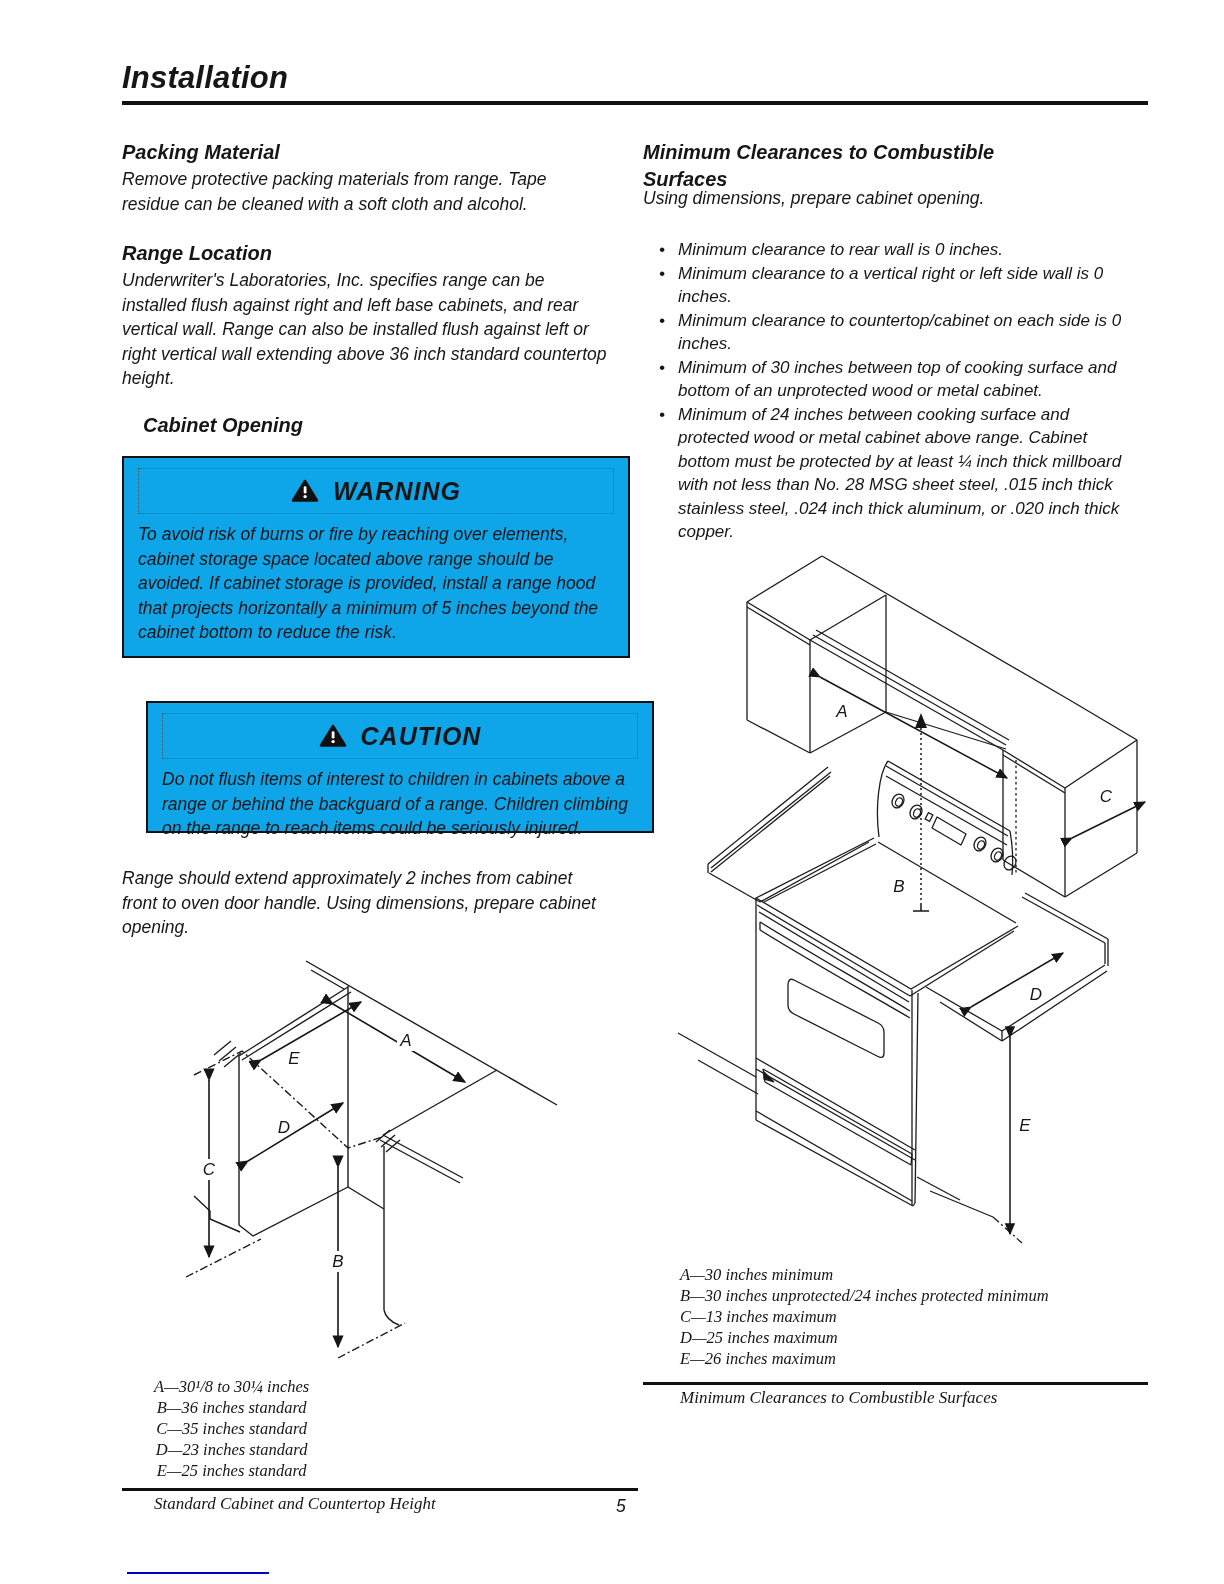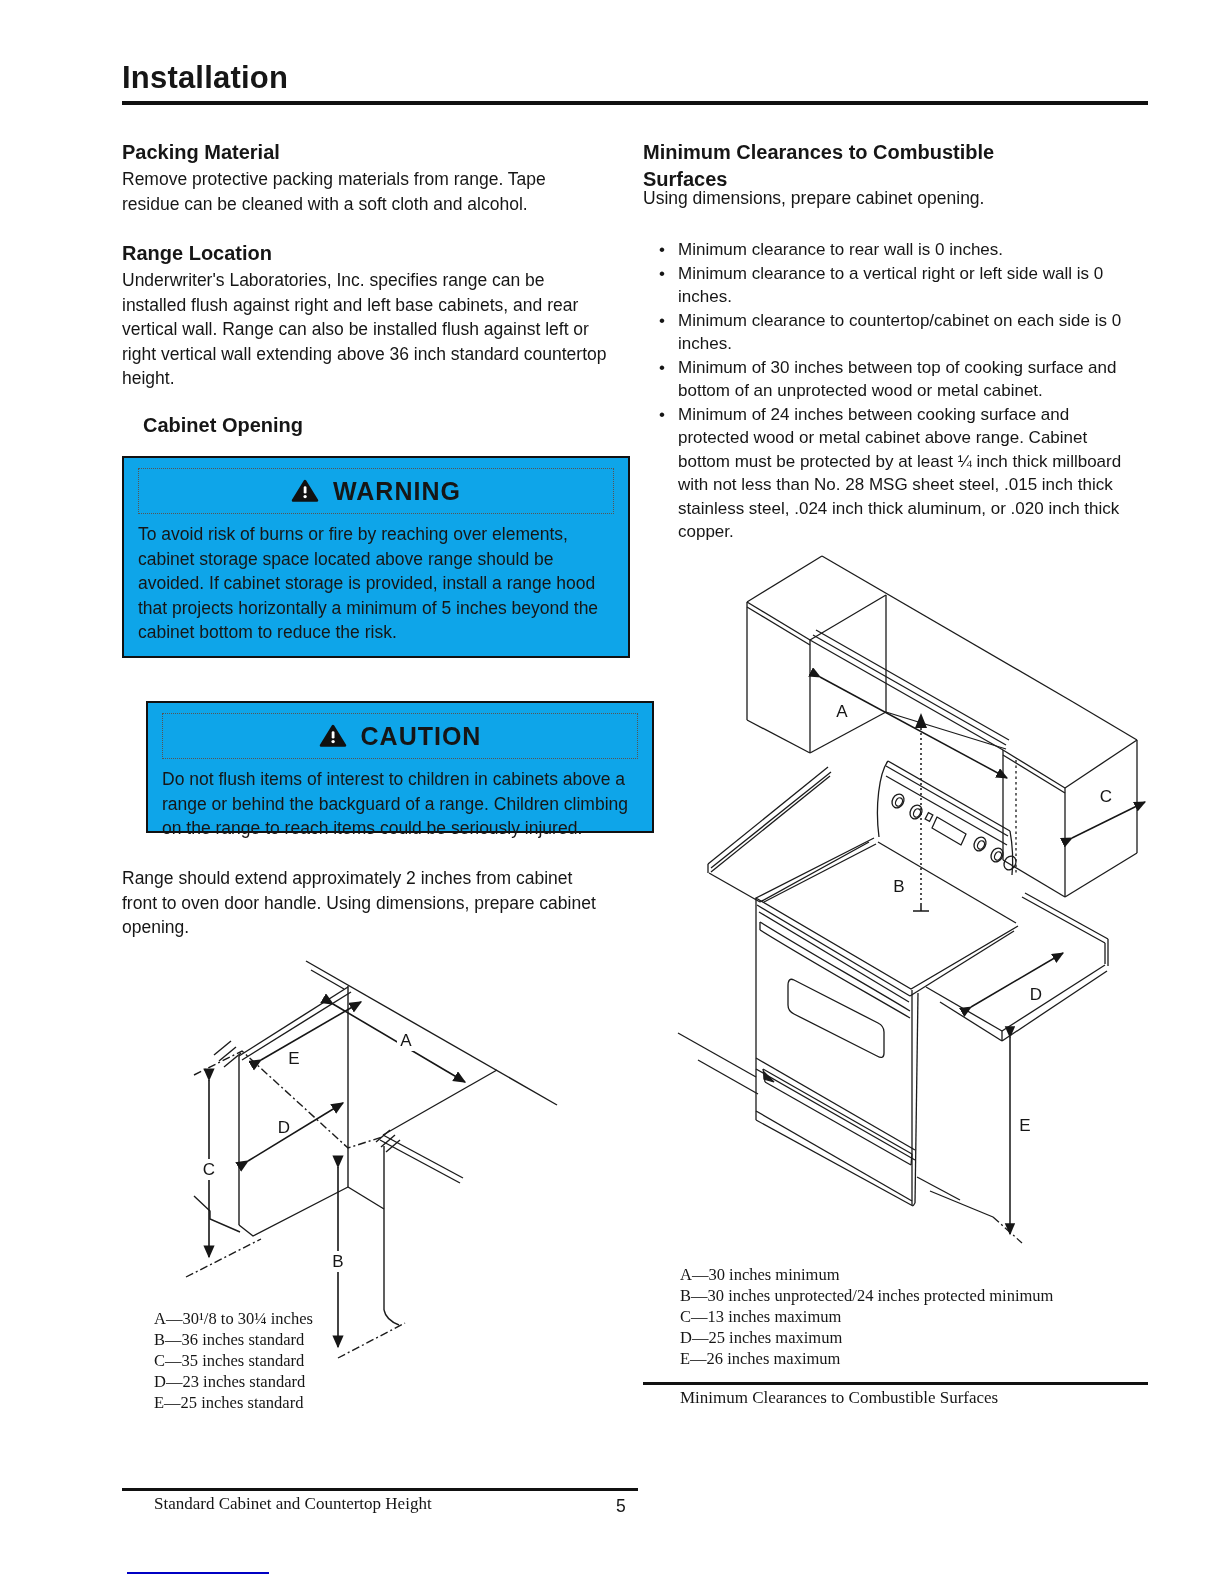--- a/index.html
+++ b/index.html
@@ -1,19 +1,20 @@
 <!DOCTYPE html>
 <html><head>
 <meta charset="utf-8">
 <style>
   html,body{margin:0;padding:0;background:#e8e8e8;}
   .page{
     position:relative;width:1224px;height:1584px;background:#ffffff;
     font-family:"Liberation Sans", sans-serif;color:#161616;overflow:hidden;
     margin:0 auto;
+    font-style:italic;
   }
   .abs{position:absolute;}
   h1{margin:0;font-size:31px;font-weight:bold;letter-spacing:0.2px;}
   .rule{background:#111;}
   h2{margin:0;font-size:20px;font-weight:bold;}
   p{margin:0;font-size:17.5px;line-height:24.5px;}
   .serif{font-family:"Liberation Serif", serif;}
   .legend{font-size:16.5px;line-height:21px;}
   .legend div{white-space:nowrap;}
   .caption{font-size:17px;}
@@ -124,21 +125,21 @@
       <rect x="70" y="214" width="19" height="21" fill="#fff"></rect>
       <rect x="199" y="306" width="19" height="21" fill="#fff"></rect>
       <text x="276" y="101" text-anchor="middle">A</text>
       <text x="164" y="119" text-anchor="middle">E</text>
       <text x="154" y="188" text-anchor="middle">D</text>
       <text x="79" y="230" text-anchor="middle">C</text>
       <text x="208" y="322" text-anchor="middle">B</text>
     </g>
   </svg>
 
-  <div class="abs serif legend" style="left:154px;top:1308px;">
+  <div class="abs serif legend" style="left:154px;top:1376px;text-align:center;">
     <div>A—30¹/8 to 30¼ inches</div>
     <div>B—36 inches standard</div>
     <div>C—35 inches standard</div>
     <div>D—23 inches standard</div>
     <div>E—25 inches standard</div>
   </div>
   <div class="abs rule" style="left:122px;top:1488px;width:516px;height:2.5px;"></div>
   <div class="abs serif caption" style="left:154px;top:1494px;">Standard Cabinet and Countertop Height</div>
 
   <div class="abs pagenum" style="left:616px;top:1496px;">5</div>

